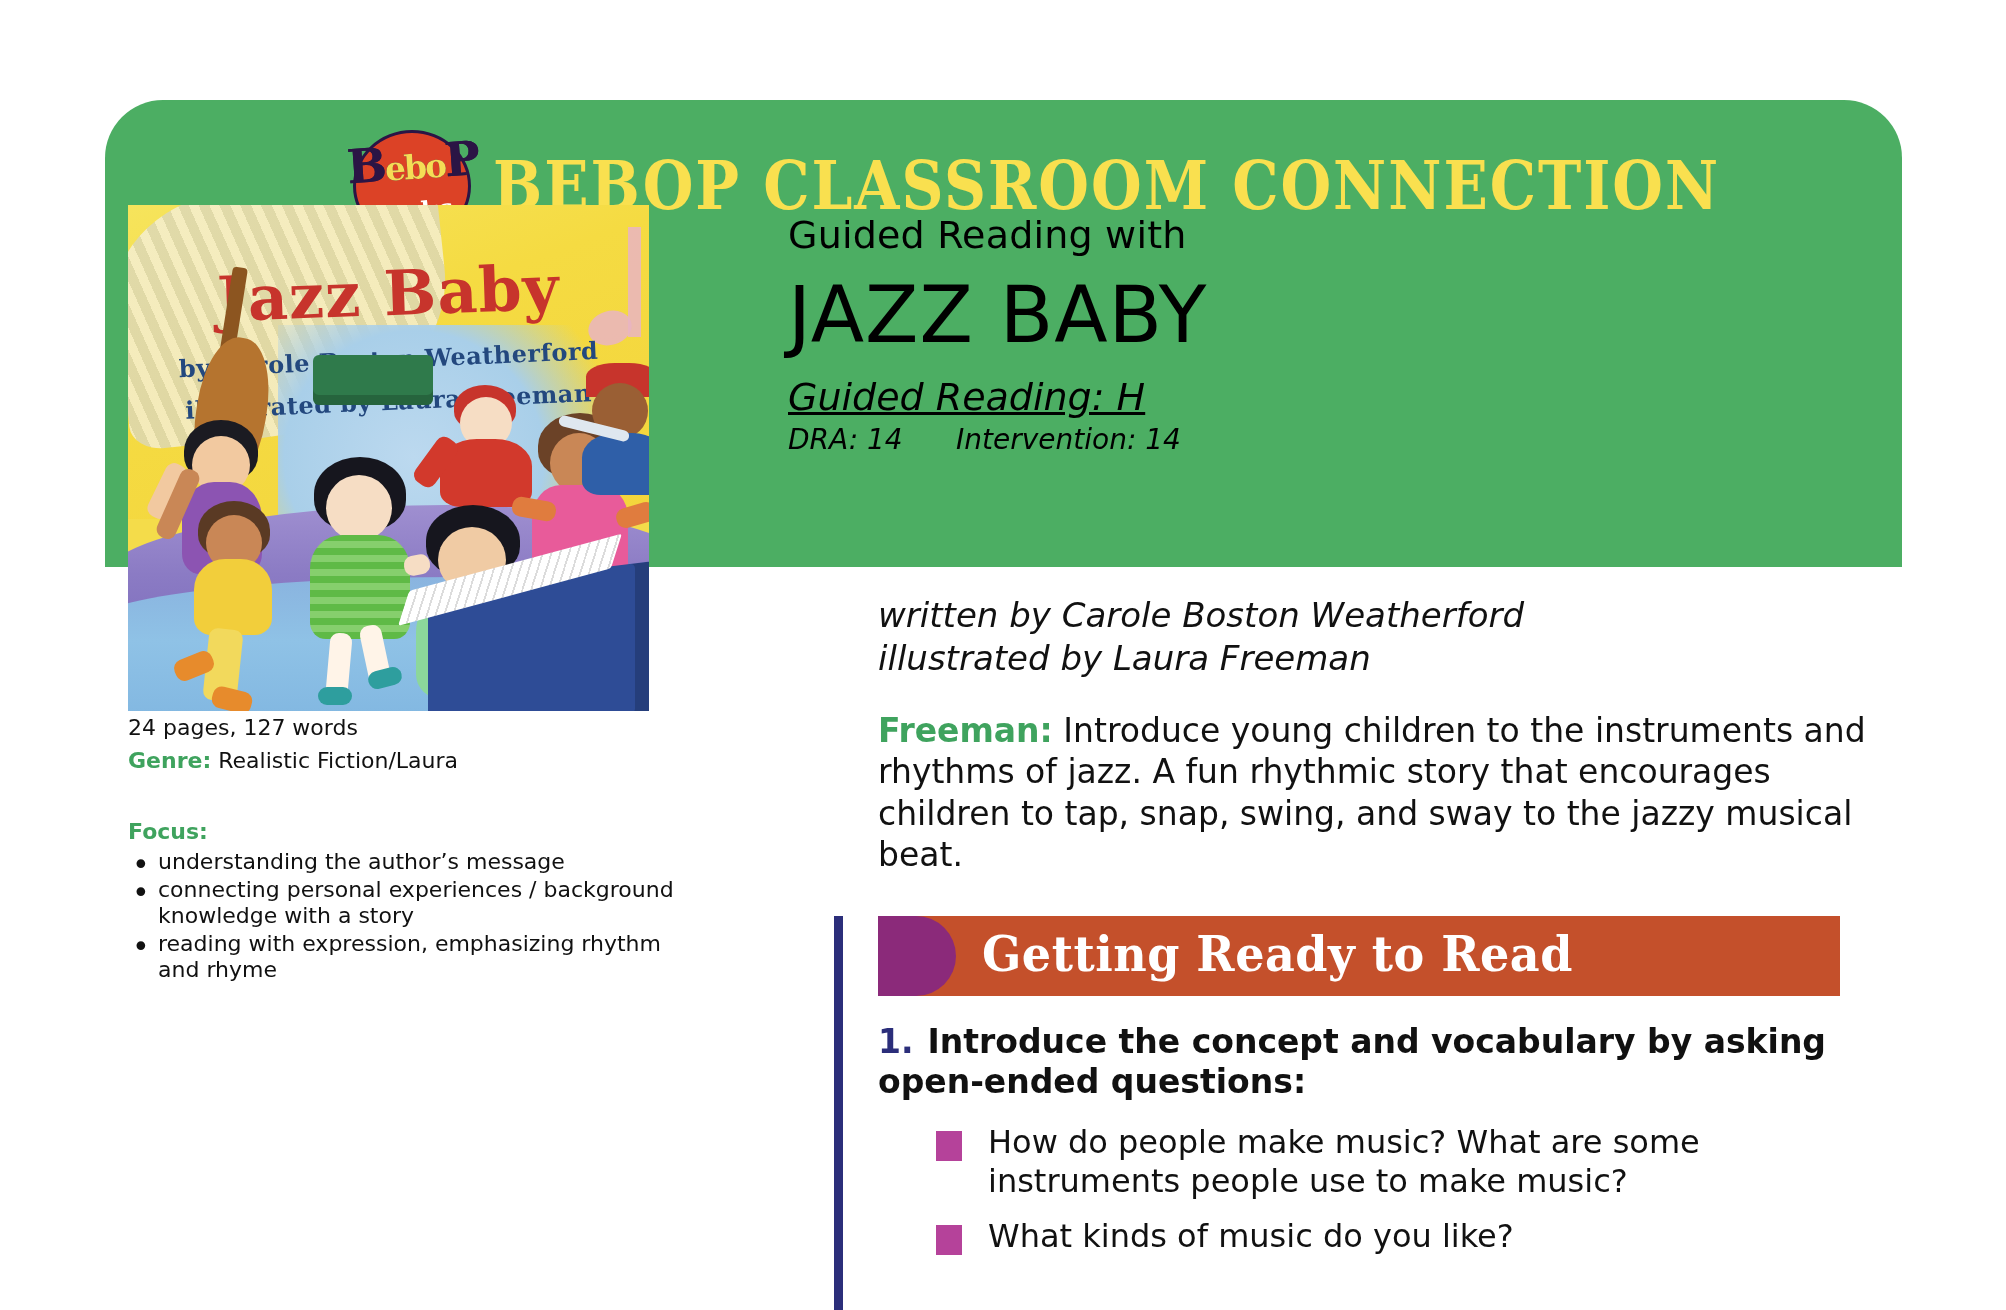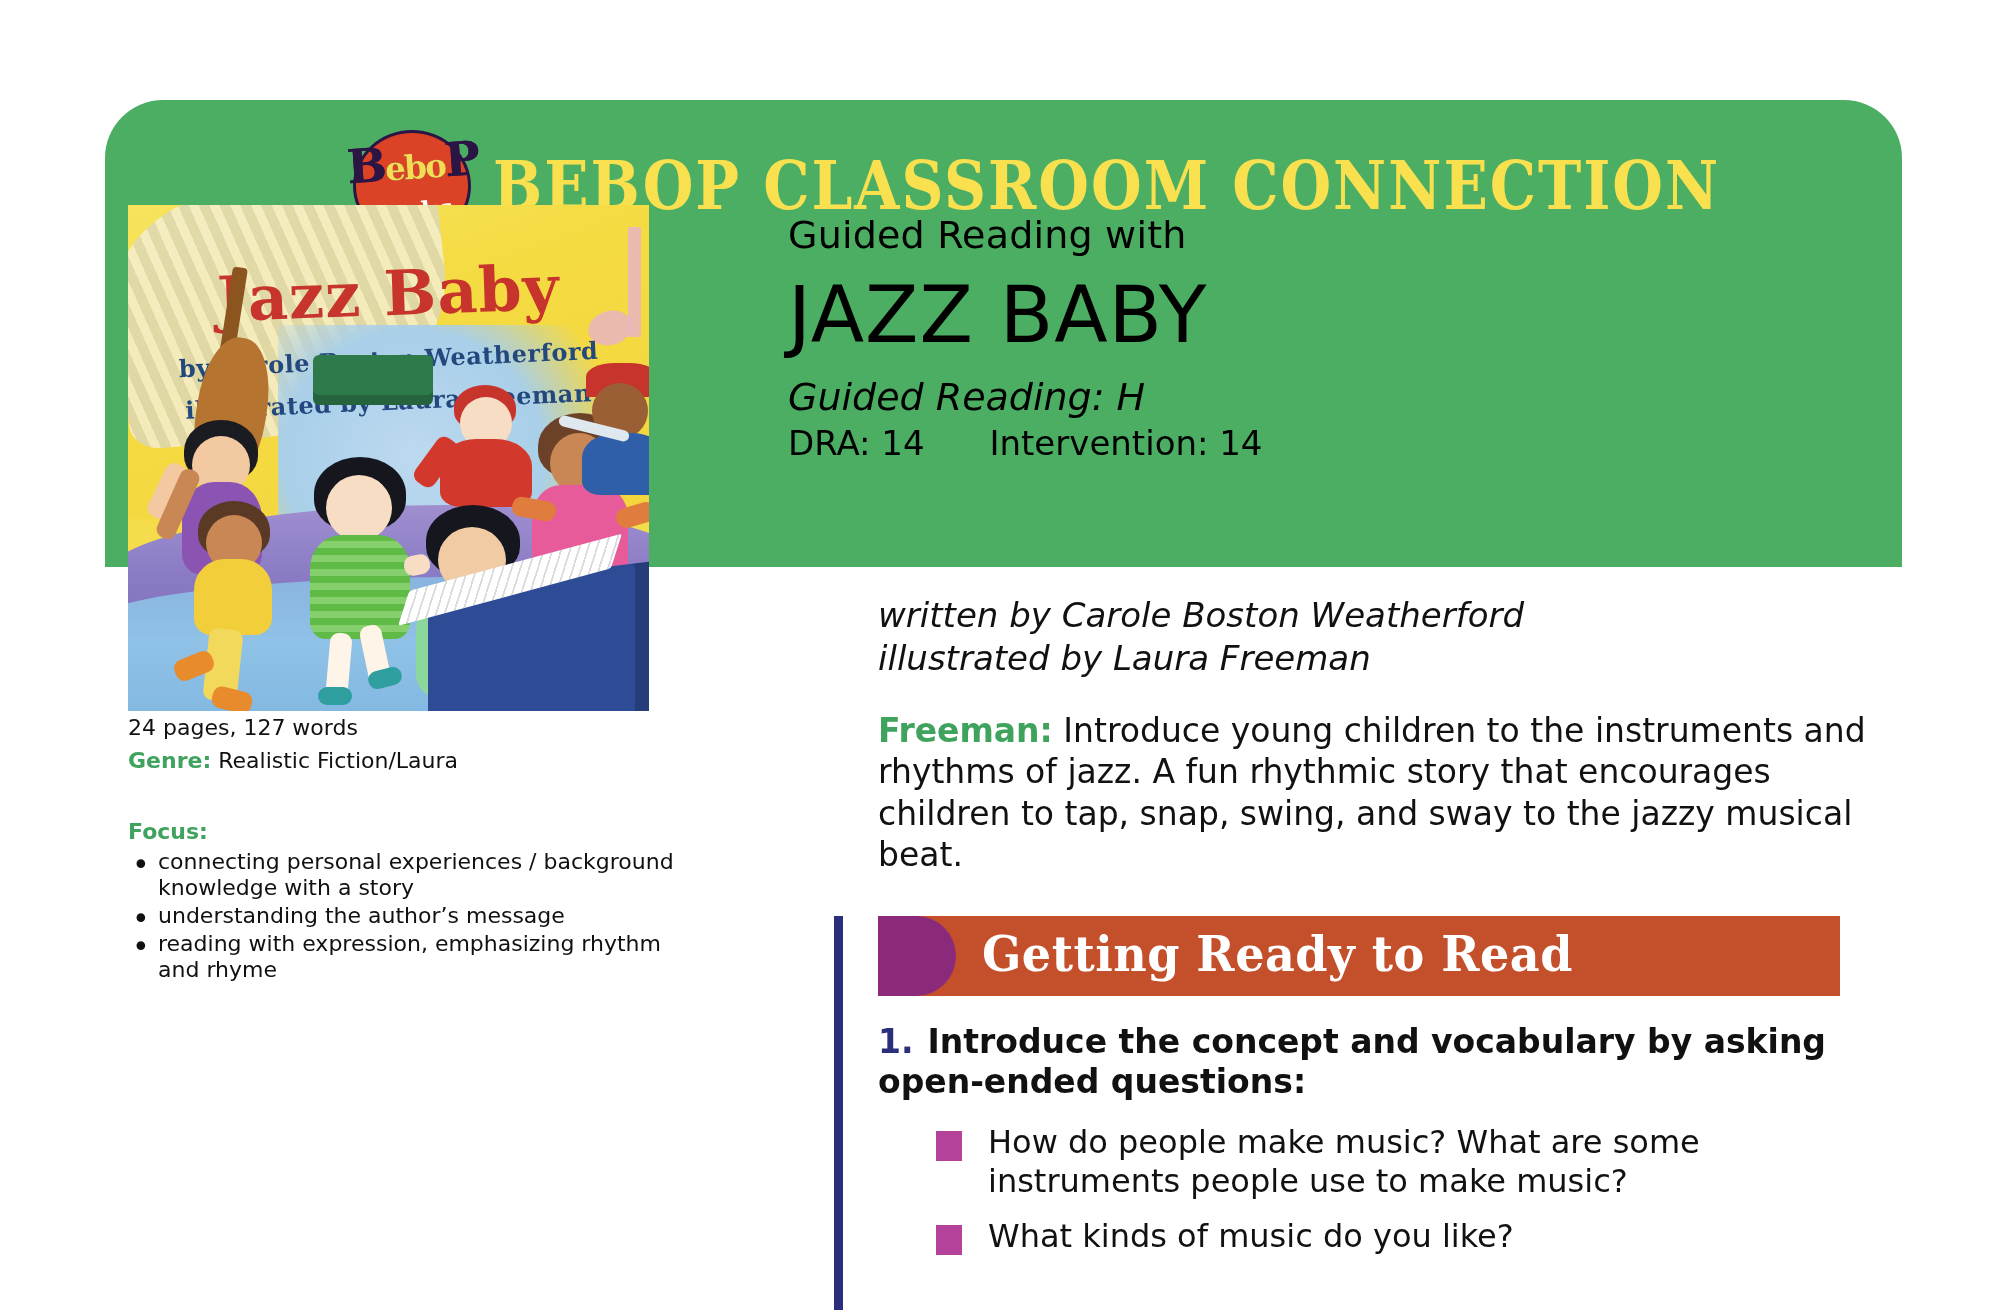--- a/index.html
+++ b/index.html
@@ -154,22 +154,22 @@
     position:absolute;left:185px;top:150px;width:120px;height:50px;
     background:#2F7A4B;border-radius:6px;
     box-shadow:inset 0 -10px 0 rgba(0,0,0,.18);
   }
   
   #hdr-right{
     position:absolute;left:683px;top:115px;width:1060px;color:#000000;
   }
   #grw{font-size:38px;font-weight:normal;line-height:1.1;letter-spacing:.2px;}
   #bigtitle{font-size:78px;line-height:1.15;margin-top:14px;letter-spacing:1px;}
-  #gr-level{font-size:38px;font-style:italic;margin-top:14px;line-height:1.25;}
-  #gr-dra{font-size:34px;line-height:1.25;white-space:pre;}
+  #gr-level{font-size:38px;font-style:italic;margin-top:14px;line-height:1.25;text-decoration:underline;}
+  #gr-dra{font-size:28px;font-style:italic;line-height:1.25;white-space:pre;}
   
   #left-col{
     position:absolute;left:128px;top:715px;width:580px;
     z-index:4;
     font-size:22px;color:#111;line-height:1.22;
   }
   #pages-line{margin:0 0 6px 0;}
   #genre-line{margin:0;}
   .grn{color:#3FA35E;font-weight:bold;}
   #focus-head{margin:44px 0 2px 0;}
@@ -337,22 +337,22 @@
 <div id="left-col">
   <div id="pages-line">24 pages, 127 words</div>
   <div id="genre-line">
     <span class="grn">Genre:</span><span> Realistic Fiction/Laura</span>
   </div>
 
   <div id="focus-head">
     <span class="grn">Focus:</span>
   </div>
   <ul id="focus-list">
+    <li>understanding the author’s message</li>
     <li>connecting personal experiences / background knowledge with a story</li>
-    <li>understanding the author’s message</li>
     <li>reading with expression, emphasizing rhythm and rhyme</li>
   </ul>
 </div>
 
 <div style="position:absolute;left:878px;top:594px;width:1010px;z-index:4;">
   <div style="font-size:34px;font-style:italic;line-height:1.26;color:#111;">written by Carole Boston Weatherford</div>
   <div style="font-size:34px;font-style:italic;line-height:1.26;color:#111;">illustrated by Laura Freeman</div>
   <div style="margin-top:30px;font-size:33px;line-height:1.26;color:#111;">
     <span class="grn">Freeman:</span><span> Introduce young children to the instruments and rhythms of jazz. A fun rhythmic story that encourages children to tap, snap, swing, and sway to the jazzy musical beat.</span>
   </div>

